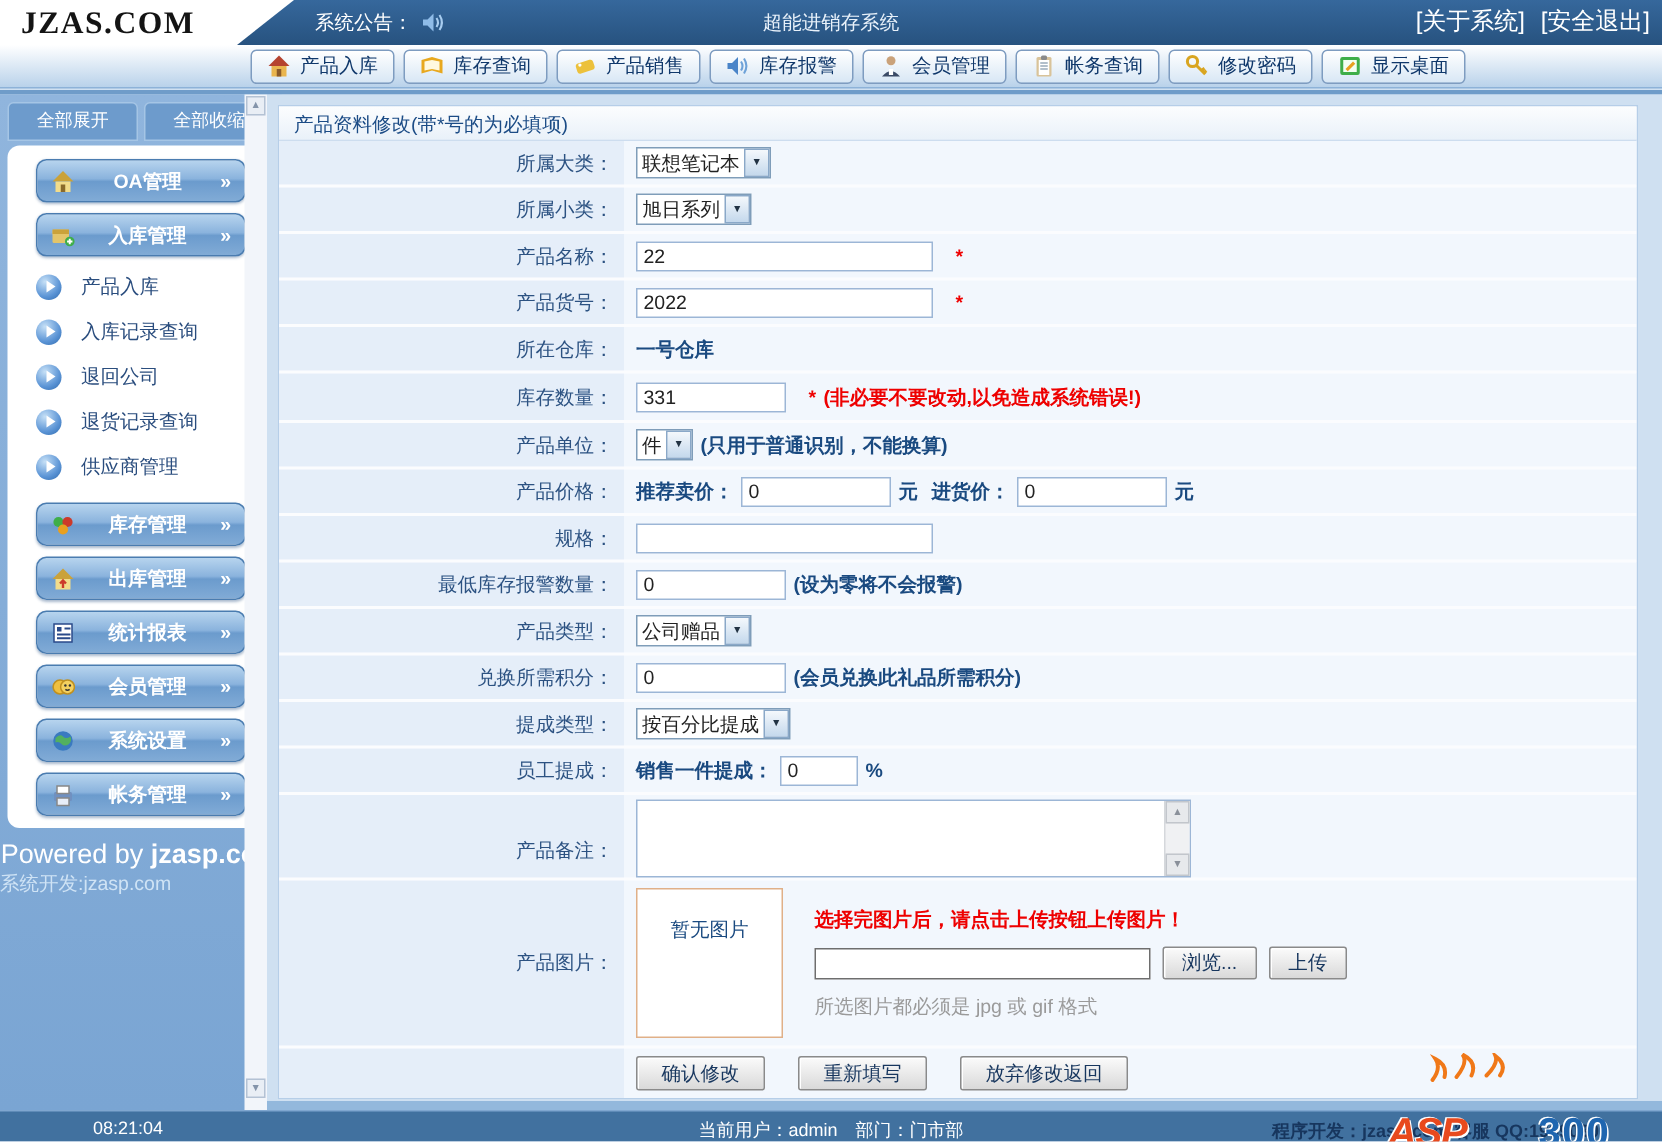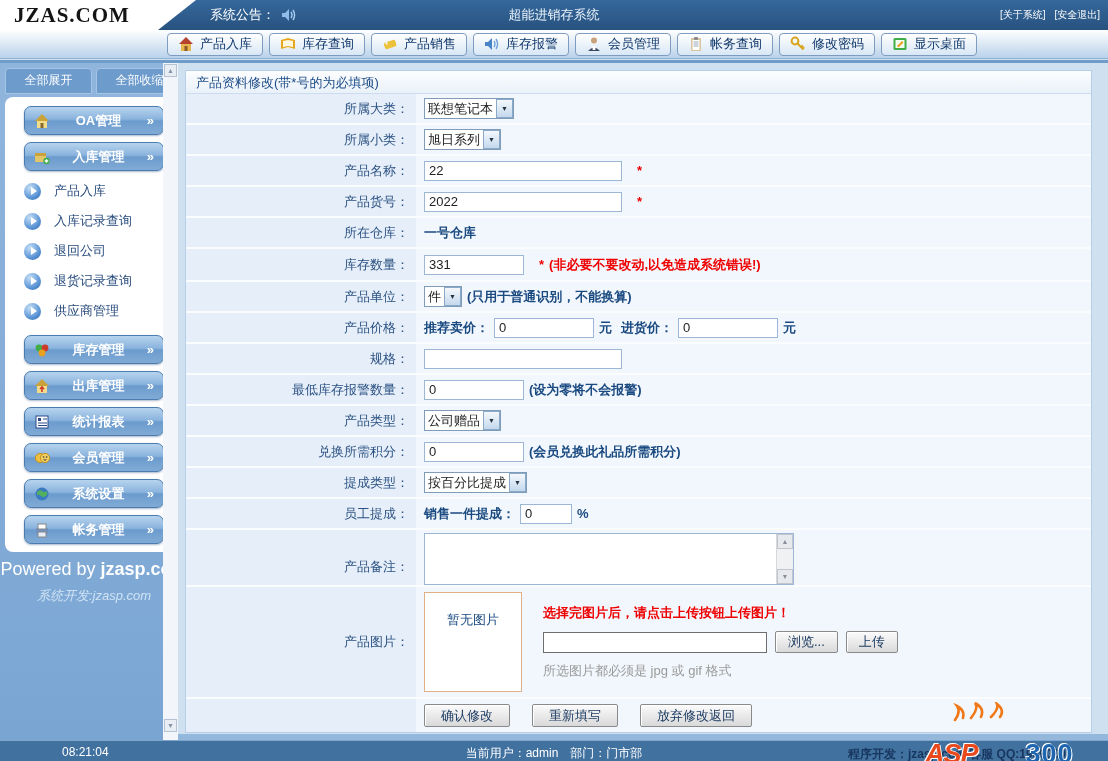--- a/index.html
+++ b/index.html
@@ -10,21 +10,21 @@
   #header { position:absolute; top:0; left:0; width:100%; height:30px;
     background:linear-gradient(#36689c,#27527f); }
   #logo { position:absolute; top:0; left:0; width:200px; height:30px; background:#fff;
     clip-path:polygon(0 0,196px 0,158px 30px,0 30px);
     display:flex; align-items:center; padding-left:14px;
     font-family:"Liberation Serif",serif; font-weight:bold; font-size:21px; color:#141414; letter-spacing:1px; }
   #announce { position:absolute; left:210px; top:0; height:30px; display:flex; align-items:center; gap:6px;
     color:#fff; font-size:13px; }
   #systitle { position:absolute; left:0; width:100%; text-align:center; line-height:30px;
     color:#e8f1fa; font-size:13px; pointer-events:none; }
-  #hlinks { position:absolute; right:8px; top:0; line-height:30px; color:#fff; font-size:10px; }
+  #hlinks { position:absolute; right:8px; top:0; line-height:30px; color:#fff; font-size:16px; }
   #hlinks span { margin-left:6px; cursor:pointer; }
 
   
   #toolbar { position:absolute; top:30px; left:0; width:100%; height:29px;
     background:linear-gradient(#ffffff,#b9d2ea); border-bottom:1px solid #8db2d8;
     display:flex; align-items:center; gap:6px; padding-left:167px; }
   .tbtn { display:inline-flex; align-items:center; gap:6px; height:23px; padding:0 10px;
     border:1px solid #7e9cc0; border-radius:4px; background:linear-gradient(#ffffff,#d8e7f5);
     font-size:13px; color:#10386b; cursor:pointer; white-space:nowrap;
     box-shadow:inset 0 1px 0 rgba(255,255,255,.9); }
@@ -46,21 +46,21 @@
   .submenu { padding:5px 0 2px; }
   .sitem { display:flex; align-items:center; gap:13px; height:30px; padding-left:19px;
     font-size:13px; color:#2a4d7e; cursor:pointer; }
   .play { width:17px; height:17px; border-radius:50%; flex:0 0 17px;
     background:radial-gradient(circle at 35% 28%,#c6e0f6,#5c95d6 60%,#2d68ac);
     display:flex; align-items:center; justify-content:center; }
   .play::after { content:""; border-left:6px solid #fff; border-top:4px solid transparent;
     border-bottom:4px solid transparent; margin-left:2px; }
   #powered { text-align:center; color:#fff; margin-top:7px; font-size:18px; }
   #powered b { font-weight:bold; }
-  #devnote { text-align:center; color:#cfe3f5; margin-top:7px; font-size:13px;font-style:italic; }
+  #devnote { text-align:left; color:#cfe3f5; font-size:13px; }
 
   
   #side-scroll { position:absolute; left:163px; top:63px; width:15px; bottom:21px; background:#f2f5fa; }
   .sarrow { position:absolute; left:1px; width:13px; height:13px; background:#e9eef5;
     border:1px solid #b4c2d4; color:#8494aa; font-size:7px; line-height:11px; text-align:center; cursor:pointer; }
   #sarrow-up { top:1px; }
   #sarrow-dn { bottom:8px; }
 
   
   #main { position:absolute; left:178px; top:63px; right:0; bottom:21px; background:#cfe0f1; }

